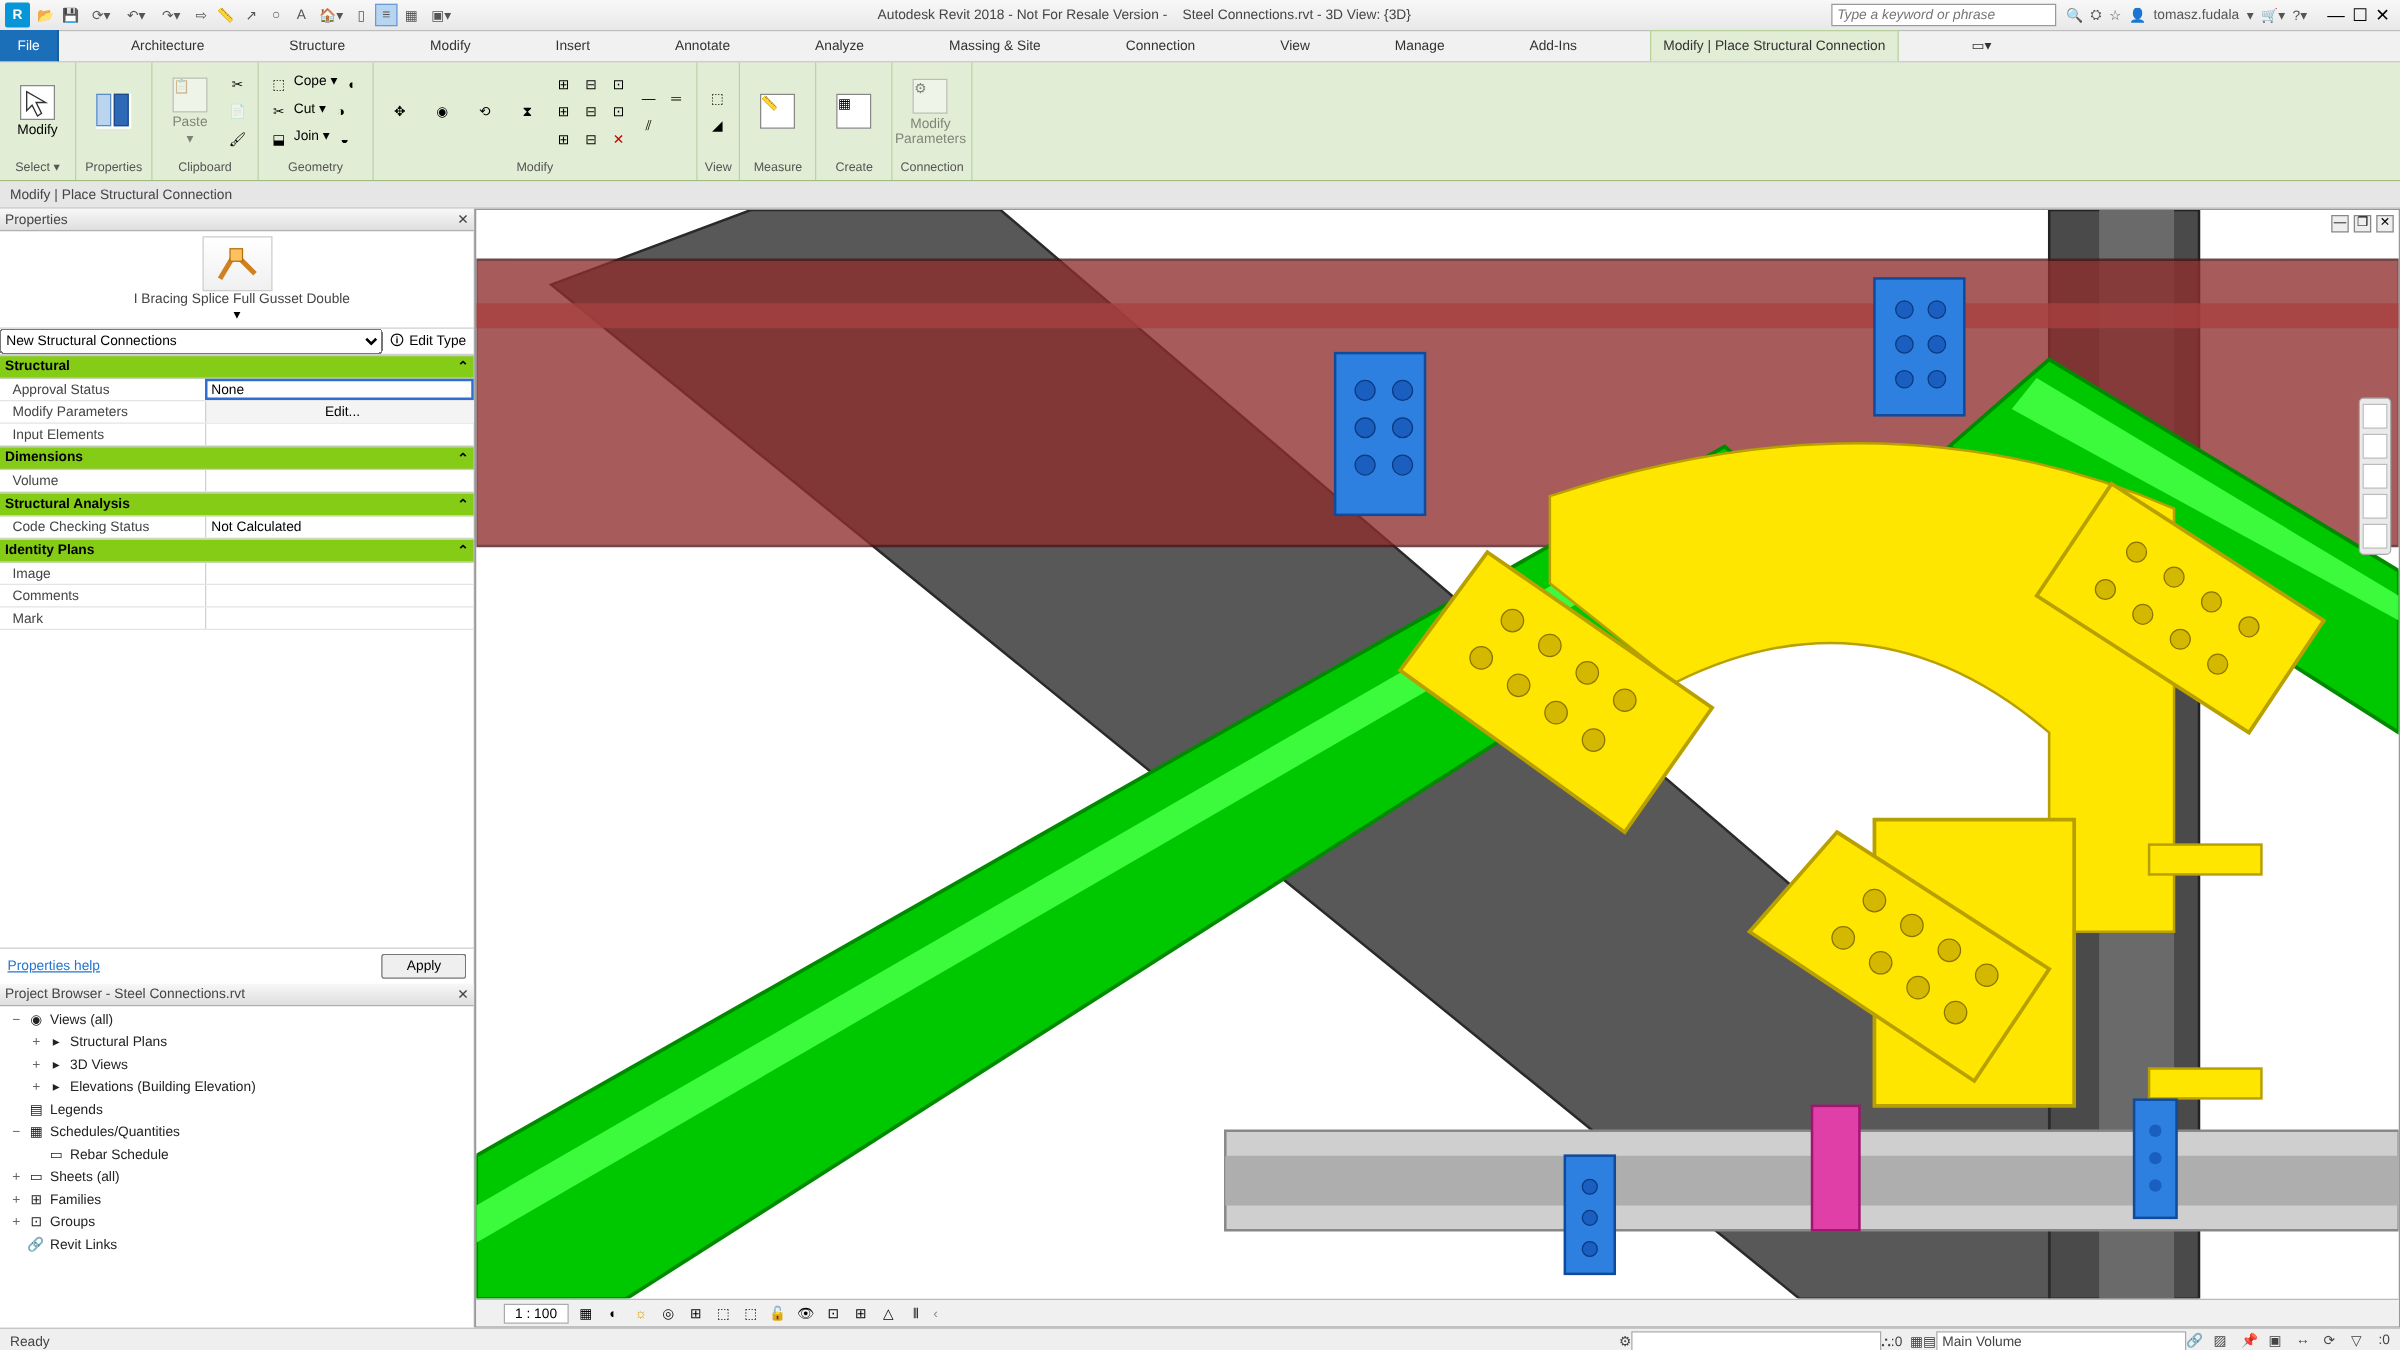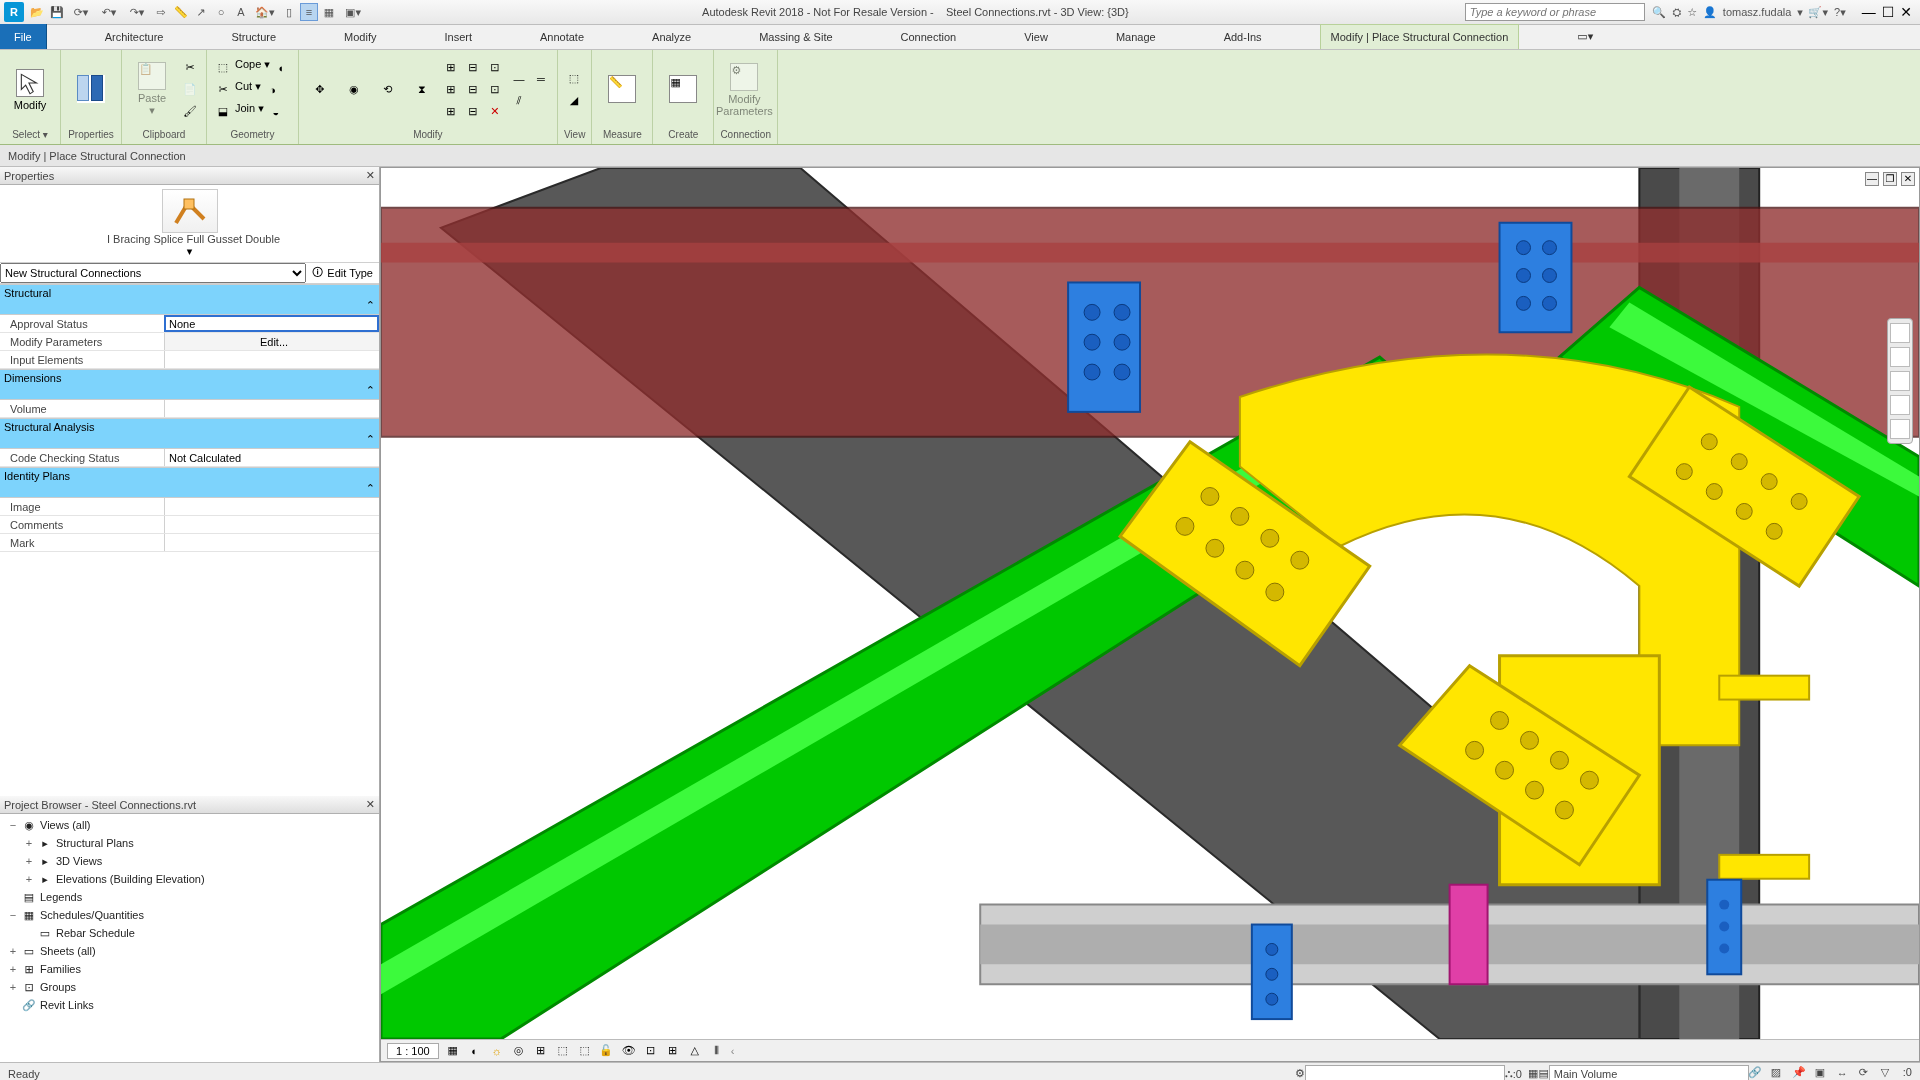--- a/index.html
+++ b/index.html
@@ -46,21 +46,21 @@
 .palette-header { height: 18px; background: linear-gradient(#f8f8f8,#dedede); border-bottom: 1px solid #b0b0b0; display: flex; align-items: center; padding: 0 4px; font-size: 11px; color: #444; }
 .palette-header .close { margin-left: auto; cursor: pointer; }
 .type-selector { display: flex; align-items: center; padding: 4px; border-bottom: 1px solid #d0d0d0; flex-direction: column; }
 .type-selector .thumb { width: 56px; height: 44px; background: linear-gradient(#fff,#f0f0f0); border: 1px solid #ccc; display: flex; align-items: center; justify-content: center; }
 .type-selector .thumb svg { width: 40px; height: 36px; }
 .type-selector .name { flex: 1; padding-left: 8px; color: #444; }
 .type-selector .dd { padding: 0 6px; cursor: pointer; }
 .type-row2 { display: flex; align-items: center; border-bottom: 1px solid #d0d0d0; }
 .type-row2 select { flex: 1; font-size: 11px; height: 20px; }
 .type-row2 .edit-type { display: flex; align-items: center; gap: 4px; padding: 0 6px; cursor: pointer; }
-.prop-group { background: #7dd3fc; font-weight: normal; padding: 2px 4px; border-top: 1px solid #ccc; border-bottom: 1px solid #ccc; display: flex; flex-direction: column; }
+.prop-group { background: #84cc16; font-weight: bold; padding: 2px 4px; border-top: 1px solid #ccc; border-bottom: 1px solid #ccc; display: flex; }
 .prop-group .exp { margin-left: auto; cursor: pointer; }
 .prop-row { display: flex; border-bottom: 1px solid #e4e4e4; height: 18px; align-items: center; }
 .prop-row .pname { width: 164px; padding-left: 10px; color: #444; }
 .prop-row .pval { flex: 1; border-left: 1px solid #d0d0d0; padding-left: 4px; height: 100%; display: flex; align-items: center; }
 .prop-row .pval.sel { outline: 2px solid #2e6fd1; outline-offset: -2px; }
 .prop-row .pval.btn { justify-content: center; background: #f4f4f4; cursor: pointer; }
 .prop-foot { margin-top: auto; border-top: 1px solid #ccc; display: flex; align-items: center; padding: 4px 6px; }
 .prop-foot a { color: #2277cc; text-decoration: underline; cursor: pointer; }
 .prop-foot button { margin-left: auto; padding: 2px 18px; font-size: 11px; }
 
@@ -73,21 +73,21 @@
 .pb-tree .lvl2 { padding-left: 20px; }
 
 
 .viewport { flex: 1; background: #fff; position: relative; border: 1px solid #999; }
 .viewport .win-ctrl-top { position: absolute; right: 4px; top: 4px; display: flex; gap: 4px; z-index: 20; }
 .viewport .win-ctrl-top span { width: 14px; height: 14px; background: #eee; border: 1px solid #888; font-size: 10px; text-align: center; line-height: 12px; cursor: pointer; }
 .viewcube { position: absolute; right: 30px; top: 30px; width: 110px; height: 90px; z-index: 15; opacity: 0.7; }
 .navbar { position: absolute; right: 6px; top: 150px; width: 26px; background: #eaeaea; border: 1px solid #aaa; border-radius: 4px; display: flex; flex-direction: column; gap: 4px; padding: 4px 2px; z-index: 15; }
 .navbar div { width: 20px; height: 20px; border: 1px solid #bbb; background: #fff; margin: 0 auto; cursor: pointer; }
 .viewctrl { position: absolute; left: 0; bottom: 0; height: 22px; width: 100%; background: #f0f0f0; border-top: 1px solid #bbb; display: flex; align-items: center; padding: 0 6px; gap: 6px; font-size: 11px; z-index: 15; }
-.viewctrl .scale { border: 1px solid #aaa; padding: 1px 8px; background: #fff; }
+.viewctrl .scale { border: 1px solid #aaa; padding: 1px 8px; background: #fff; margin-left: 16px; }
 .viewctrl .vcbtn { width: 16px; height: 16px; border: 1px solid transparent; cursor: pointer; display: flex; align-items: center; justify-content: center; }
 
 
 .statusbar { height: 22px; background: #efefef; border-top: 1px solid #bbb; display: flex; align-items: center; padding: 0 8px; font-size: 11px; color: #444; }
 .statusbar .sb-combo { border: 1px solid #aaa; background: #fff; height: 18px; padding: 0 4px; display: flex; align-items: center; min-width: 120px; }
 .statusbar .sb-combo.wide { min-width: 200px; }
 .statusbar .sb-right { margin-left: auto; display: flex; gap: 6px; }
 .statusbar .sb-btn { width: 16px; height: 16px; }
 
 
@@ -372,20 +372,24 @@
         <div class="prop-row">
           <div class="pname">Comments</div>
           <div class="pval"></div>
         </div>
         <div class="prop-row">
           <div class="pname">Mark</div>
           <div class="pval"></div>
         </div>
       </div>
     <div style="flex:1"></div>
+    <div class="prop-foot">
+      <a>Properties help</a>
+      <button>Apply</button>
+    </div>
 
     <div class="palette-header">
       <span>Project Browser - Steel Connections.rvt</span>
       <span class="close">✕</span>
     </div>
     <div class="pb-tree" id="pb-tree">
         <div class="node lvl1">
           <span class="twisty">−</span>
           <span class="ic">◉</span>
           <span>Views (all)</span>

